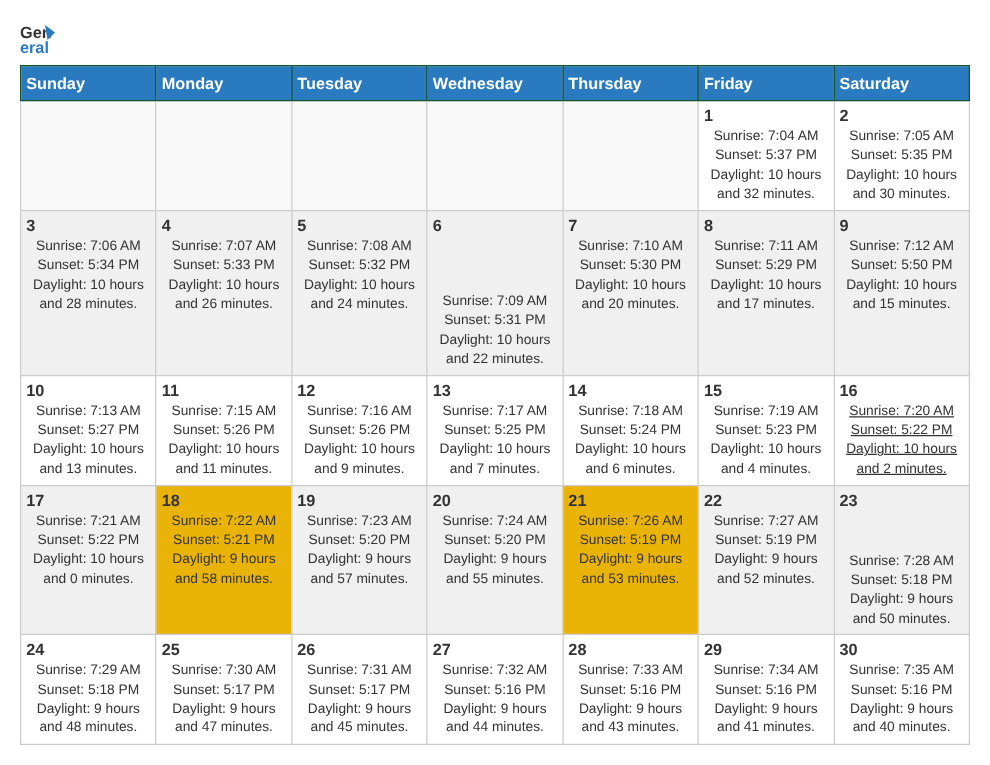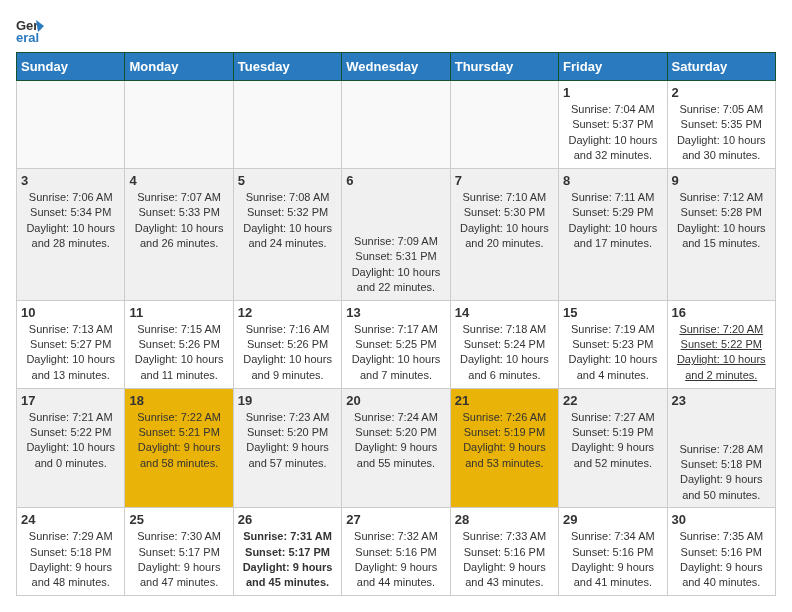--- a/index.html
+++ b/index.html
@@ -173,21 +173,21 @@
         <td style="background: rgb(240, 240, 240);">
           <div class="day-num">8</div>
           <div class="day-info" style="white-space: pre-line;">Sunrise: 7:11 AM
 Sunset: 5:29 PM
 Daylight: 10 hours
 and 17 minutes.</div>
         </td>
         <td style="background: rgb(240, 240, 240);">
           <div class="day-num">9</div>
           <div class="day-info" style="white-space: pre-line;">Sunrise: 7:12 AM
-Sunset: 5:28 PM
+Sunset: 5:50 PM
 Daylight: 10 hours
 and 15 minutes.</div>
         </td>
       </tr>
       <tr>
         <td>
           <div class="day-num">10</div>
           <div class="day-info" style="white-space: pre-line;">Sunrise: 7:13 AM
 Sunset: 5:27 PM
 Daylight: 10 hours
@@ -297,21 +297,21 @@
         </td>
         <td>
           <div class="day-num">25</div>
           <div class="day-info" style="white-space: pre-line;">Sunrise: 7:30 AM
 Sunset: 5:17 PM
 Daylight: 9 hours
 and 47 minutes.</div>
         </td>
         <td>
           <div class="day-num">26</div>
-          <div class="day-info" style="white-space: pre-line; font-weight: bold;">Sunrise: 7:31 AM
+          <div class="day-info" style="white-space: pre-line;">Sunrise: 7:31 AM
 Sunset: 5:17 PM
 Daylight: 9 hours
 and 45 minutes.</div>
         </td>
         <td>
           <div class="day-num">27</div>
           <div class="day-info" style="white-space: pre-line;">Sunrise: 7:32 AM
 Sunset: 5:16 PM
 Daylight: 9 hours
 and 44 minutes.</div>

